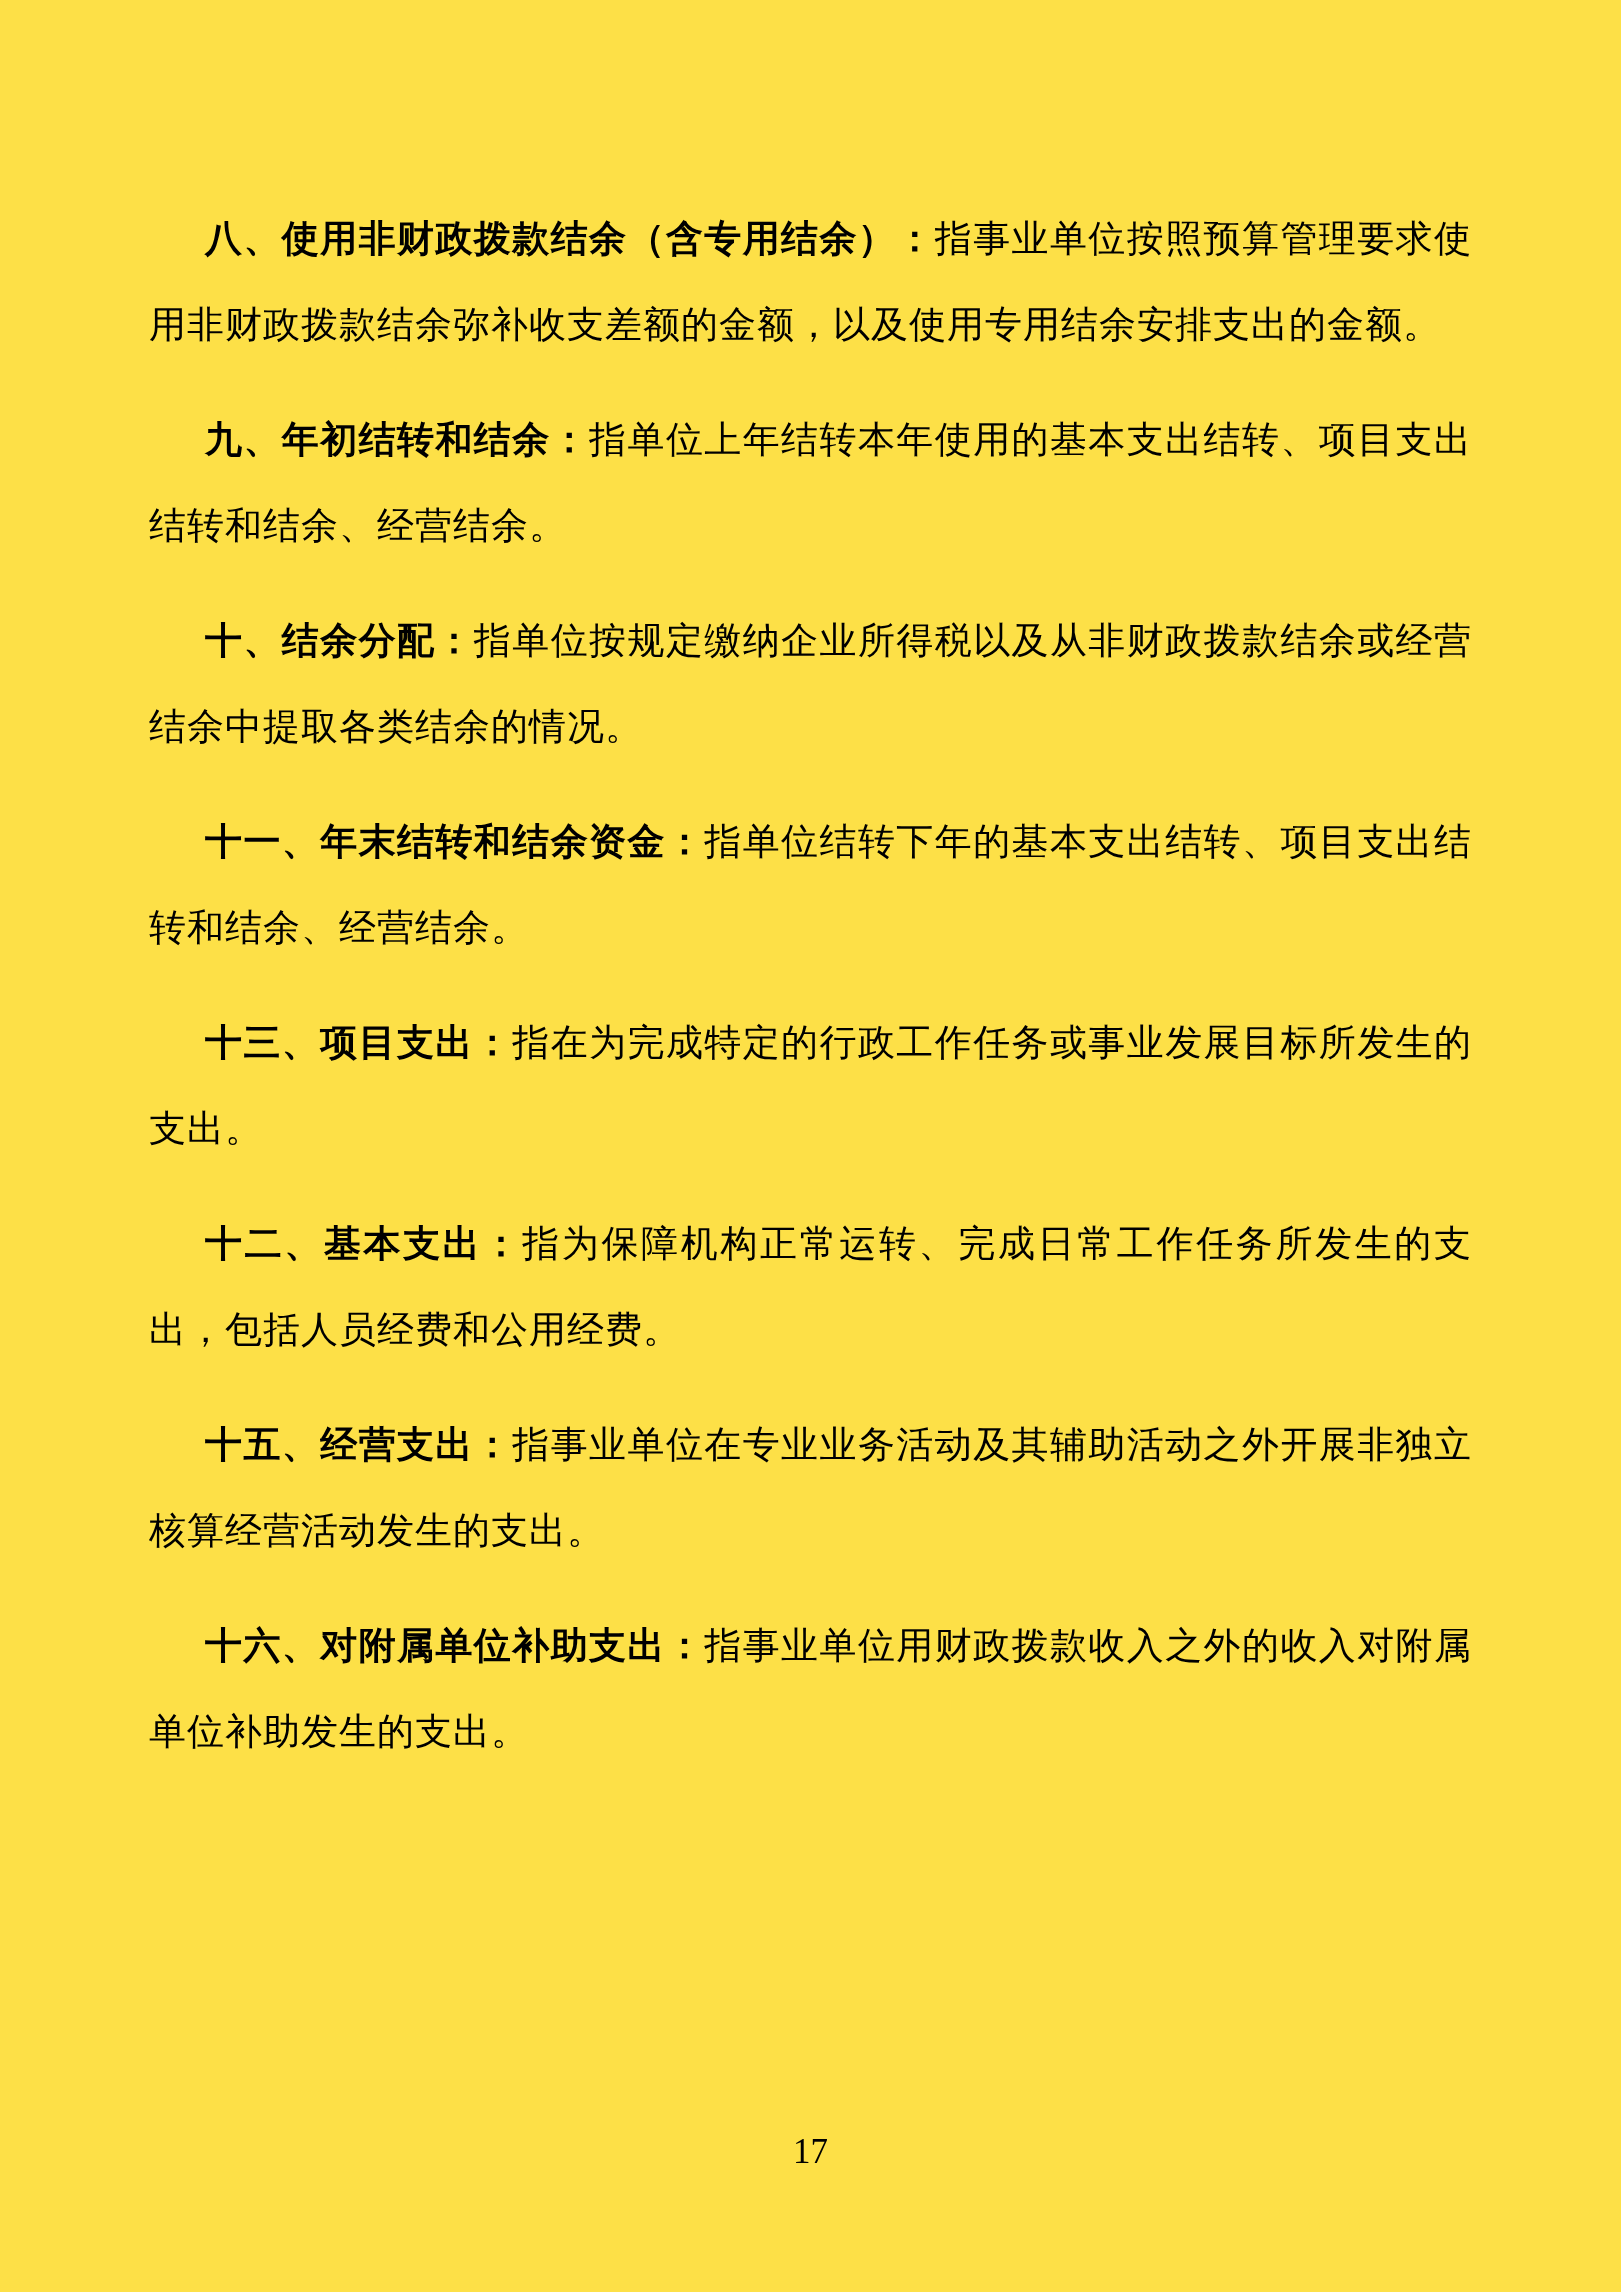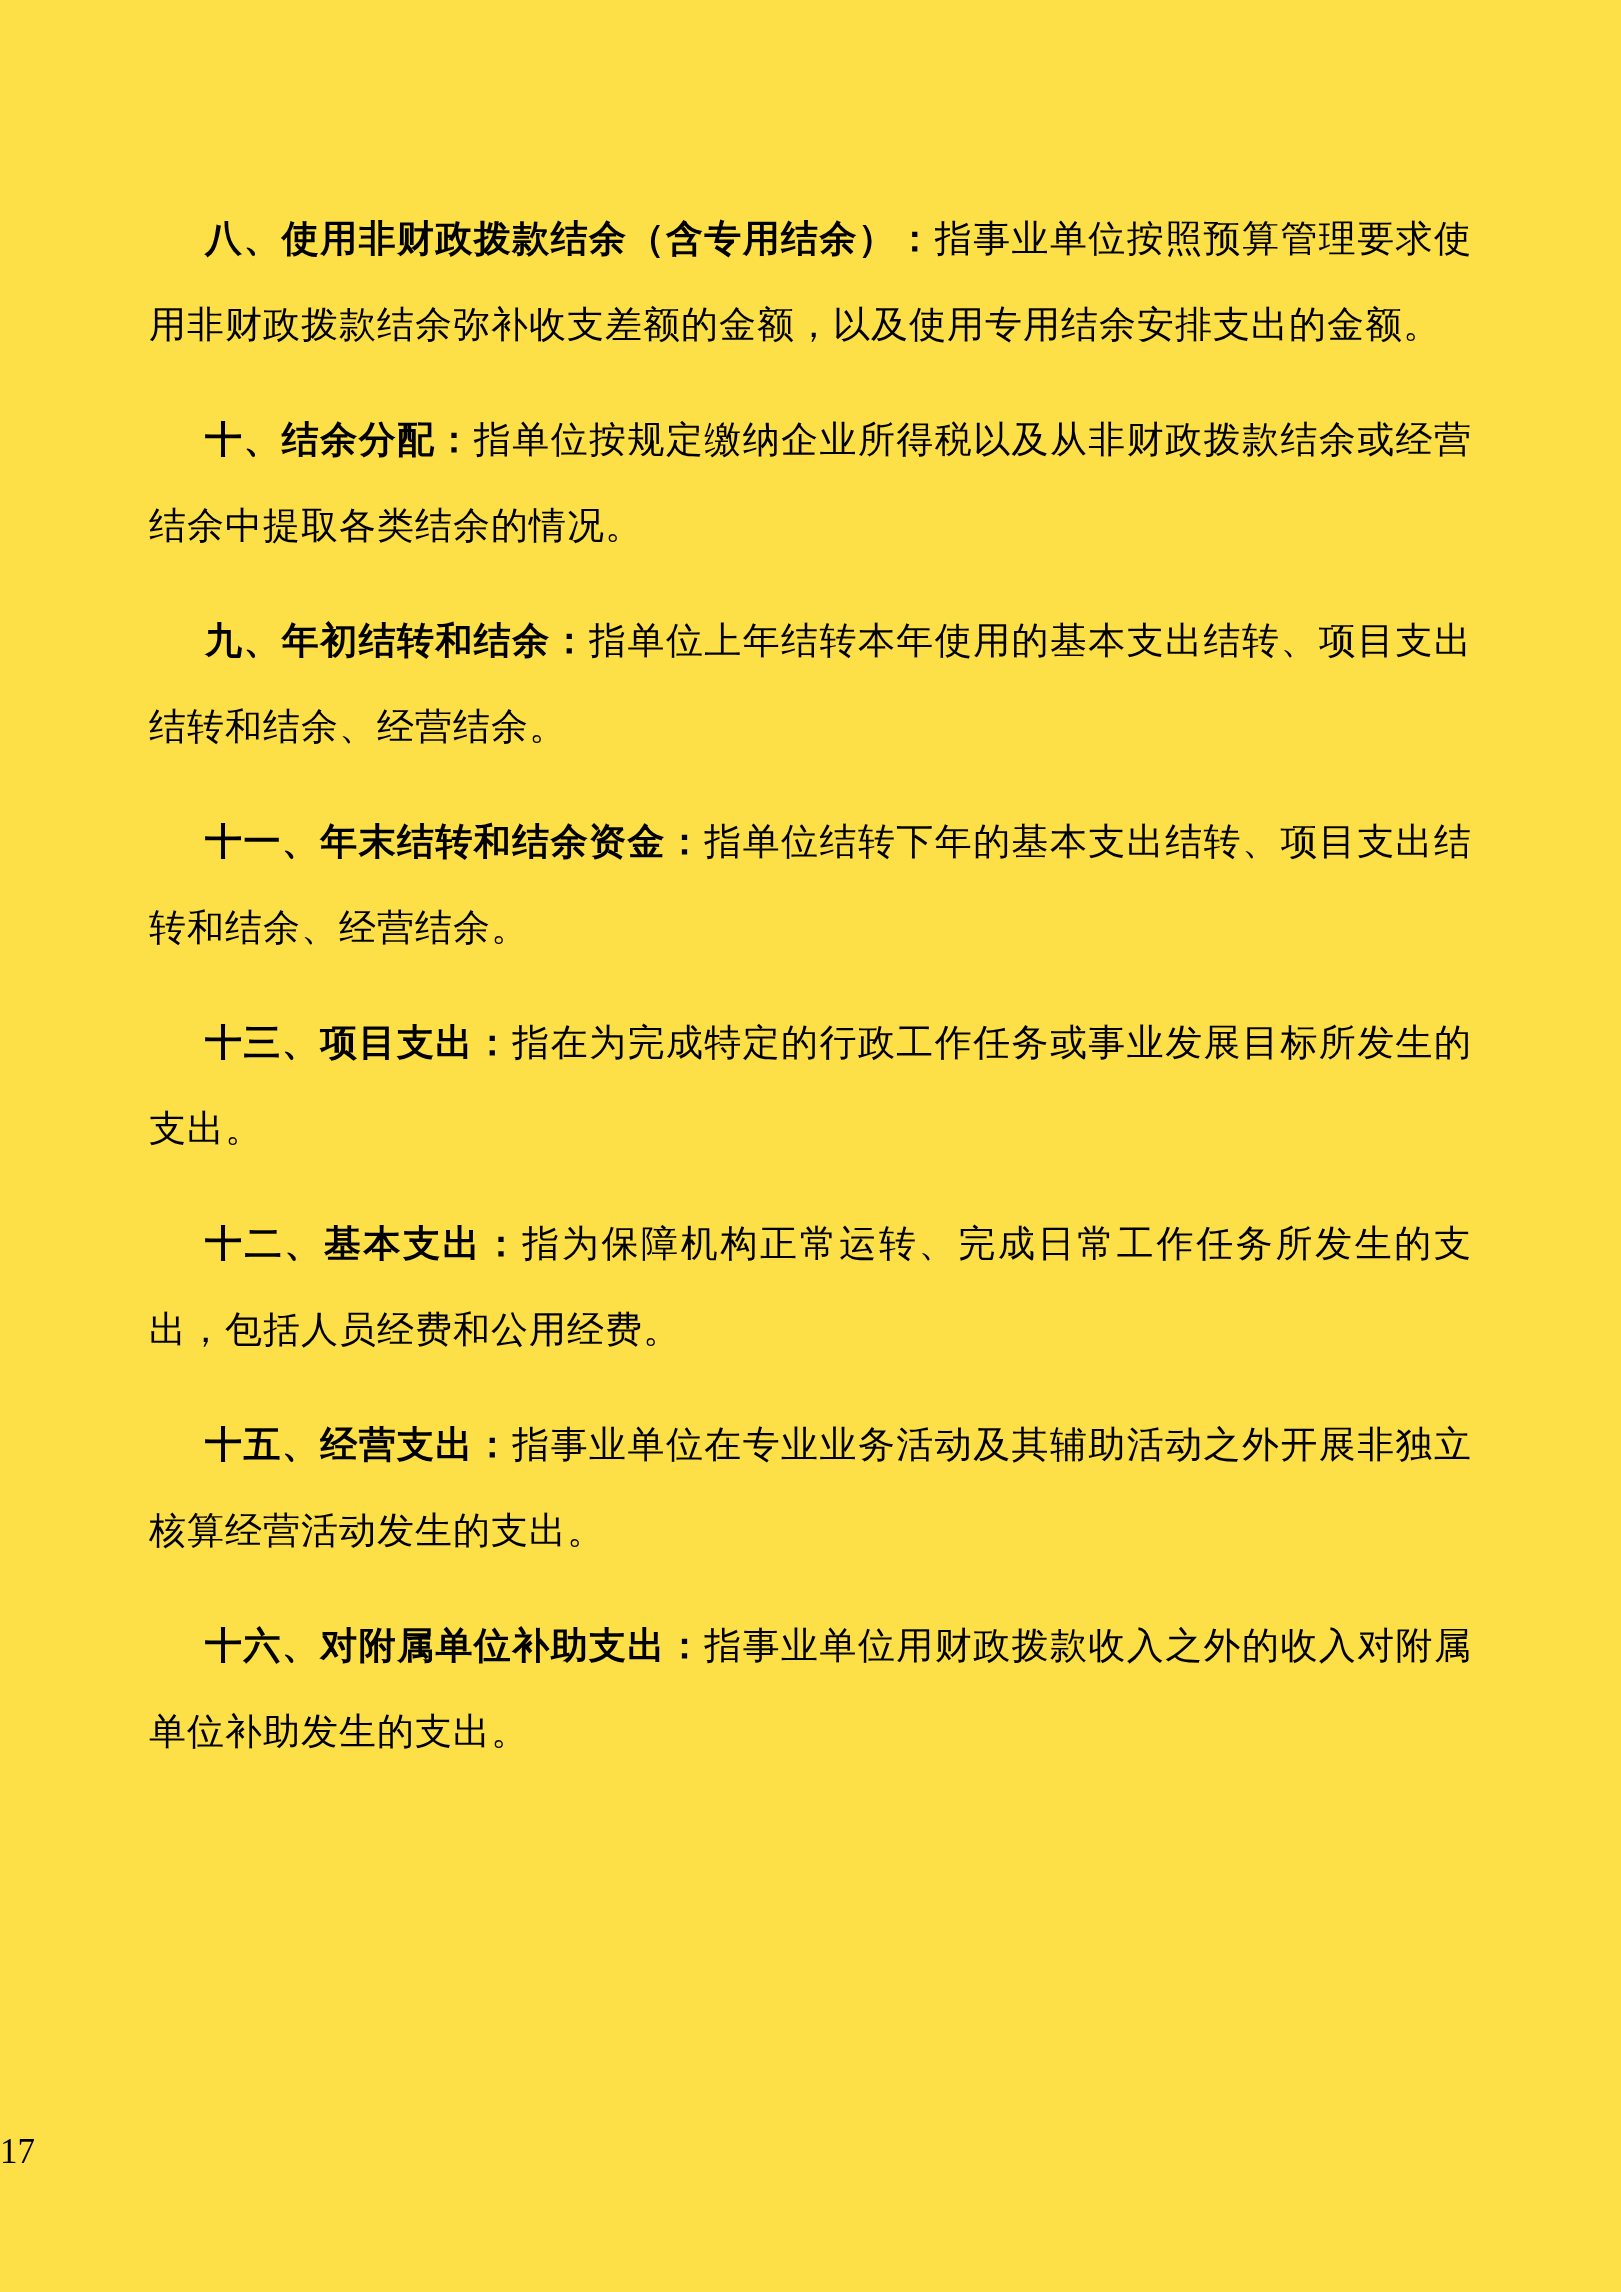--- a/index.html
+++ b/index.html
@@ -31,37 +31,37 @@
     letter-spacing: 1px;
   }
   p.term-para .term {
     font-weight: 700;
   }
   .page-number {
     position: absolute;
     top: 2132px;
     left: 0;
     width: 100%;
-    text-align: left;
+    text-align: center;
     font-size: 35px;
     color: #000000;
     font-family: "Liberation Serif", "DejaVu Serif", serif;
   }
 </style>
 </head>
 <body>
 
 <div class="page">
   <div class="content">
 
     <p class="term-para"><strong class="term">八、使用非财政拨款结余（含专用结余）：</strong><span>指事业单位按照预算管理要求使用非财政拨款结余弥补收支差额的金额，以及使用专用结余安排支出的金额。</span></p>
 
+    <p class="term-para"><strong class="term">九、年初结转和结余：</strong><span>指单位上年结转本年使用的基本支出结转、项目支出结转和结余、经营结余。</span></p>
+
     <p class="term-para"><strong class="term">十、结余分配：</strong><span>指单位按规定缴纳企业所得税以及从非财政拨款结余或经营结余中提取各类结余的情况。</span></p>
-
-    <p class="term-para"><strong class="term">九、年初结转和结余：</strong><span>指单位上年结转本年使用的基本支出结转、项目支出结转和结余、经营结余。</span></p>
 
     <p class="term-para"><strong class="term">十一、年末结转和结余资金：</strong><span>指单位结转下年的基本支出结转、项目支出结转和结余、经营结余。</span></p>
 
     <p class="term-para"><strong class="term">十三、项目支出：</strong><span>指在为完成特定的行政工作任务或事业发展目标所发生的支出。</span></p>
 
     <p class="term-para"><strong class="term">十二、基本支出：</strong><span>指为保障机构正常运转、完成日常工作任务所发生的支出，包括人员经费和公用经费。</span></p>
 
 
     <p class="term-para"><strong class="term">十五、经营支出：</strong><span>指事业单位在专业业务活动及其辅助活动之外开展非独立核算经营活动发生的支出。</span></p>
 

